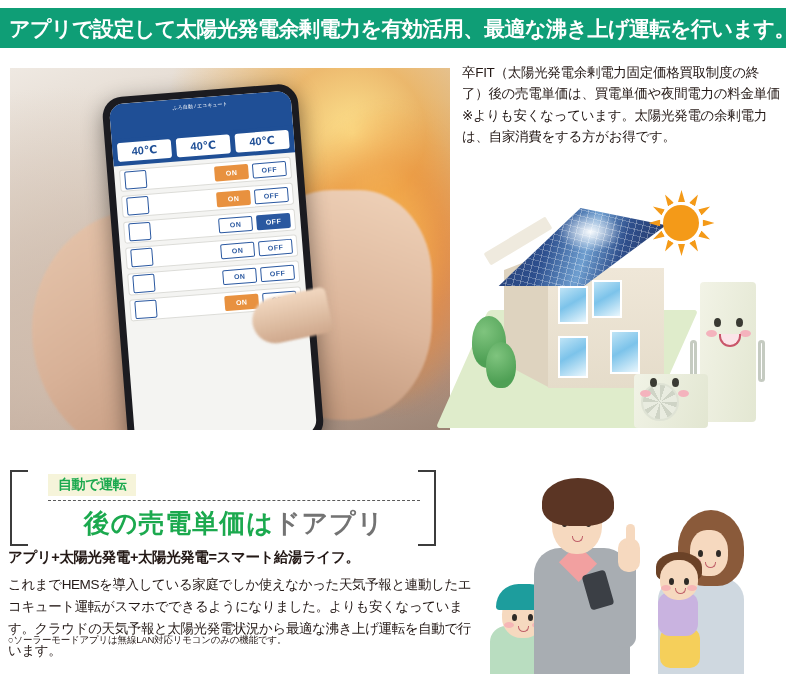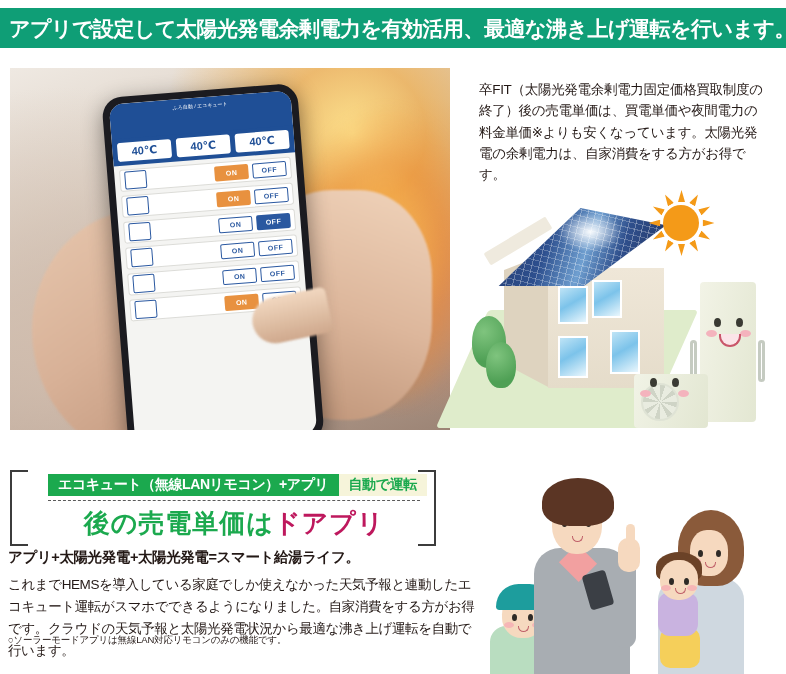--- a/index.html
+++ b/index.html
@@ -197,21 +197,21 @@
     font-size: 15px;
     font-weight: bold;
     line-height: 1.45;
     letter-spacing: -0.2px;
     margin: 0 0 2px 0;
   }
   .right-body {
     font-size: 13.5px;
     line-height: 1.58;
     letter-spacing: -0.3px;
-    margin: 17px;
+    margin: 0;
   }
   .right-note {
     font-size: 9px;
     line-height: 1.5;
     margin-top: 4px;
     letter-spacing: -0.2px;
   }
 
   
   .illus-house {
@@ -441,21 +441,21 @@
     left: 48px;
     top: 506px;
     width: 372px;
     text-align: center;
     font-size: 26px;
     font-weight: bold;
     letter-spacing: 1px;
     white-space: nowrap;
   }
   .mode-title .seg-green { color: #1ba94e; }
-  .mode-title .seg-orange { color: #be185d; }
+  .mode-title .seg-orange { color: #737373; }
 
   .bottom-lead {
     position: absolute;
     left: 8px;
     top: 548px;
     font-size: 14.5px;
     font-weight: bold;
     letter-spacing: -0.4px;
     white-space: nowrap;
   }
@@ -682,32 +682,31 @@
     <div class="pump-eye" style="left:38px; top:4px;"></div>
     <div class="pump-cheek" style="left:6px; top:16px;"></div>
     <div class="pump-cheek" style="left:44px; top:16px;"></div>
   </div>
 </div>
 
 <div class="bracket bracket-left"></div>
 <div class="bracket bracket-right"></div>
 
 <div class="badge-row">
-  <div class="badge-green">エコキュート（無線LANリモコン）+アプリ</div>
   <div class="badge-cream">自動で運転</div>
 </div>
 
 <div class="dash-line"></div>
 
 <div class="mode-title">
   <span class="seg-green">後の売電単価は</span><span class="seg-orange">ドアプリ</span>
 </div>
 
 <div class="bottom-lead">アプリ+太陽光発電+太陽光発電=スマート給湯ライフ。</div>
-<div class="bottom-body">これまでHEMSを導入している家庭でしか使えなかった天気予報と連動したエコキュート運転がスマホでできるようになりました。自家消費をする方がお得です。クラウドの天気予報と太陽光発電状況から最適な沸き上げ運転を自動で行います。</div>
+<div class="bottom-body">これまでHEMSを導入している家庭でしか使えなかった天気予報と連動したエコキュート運転がスマホでできるようになりました。よりも安くなっています。クラウドの天気予報と太陽光発電状況から最適な沸き上げ運転を自動で行います。</div>
 <div class="bottom-note">○ソーラーモードアプリは無線LAN対応リモコンのみの機能です。</div>
 
 <div class="illus-family">
   <div class="f-boy-body"></div>
   <div class="f-boy-head">
     <div class="eye" style="left:10px; top:20px;"></div>
     <div class="eye" style="left:26px; top:20px;"></div>
     <div class="cheek" style="left:2px; top:28px;"></div>
     <div class="cheek" style="left:30px; top:28px;"></div>
     <div class="mouth-sm" style="left:16px; top:32px;"></div>

